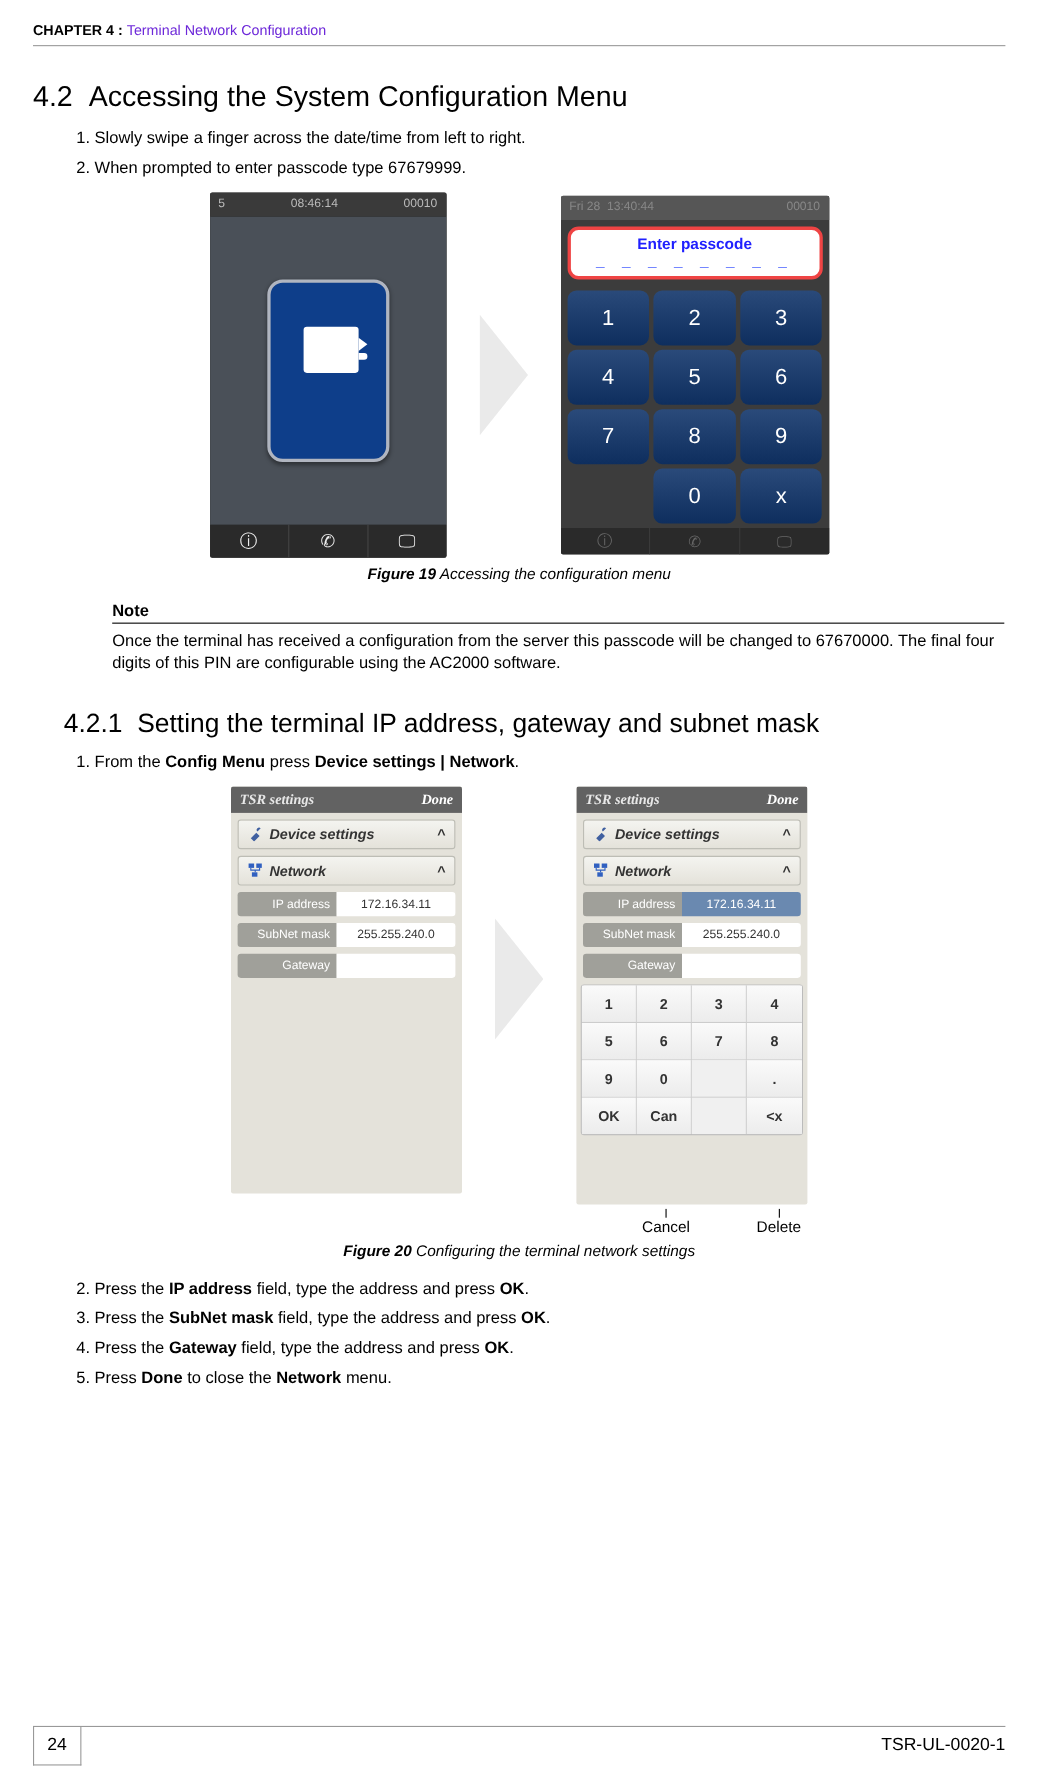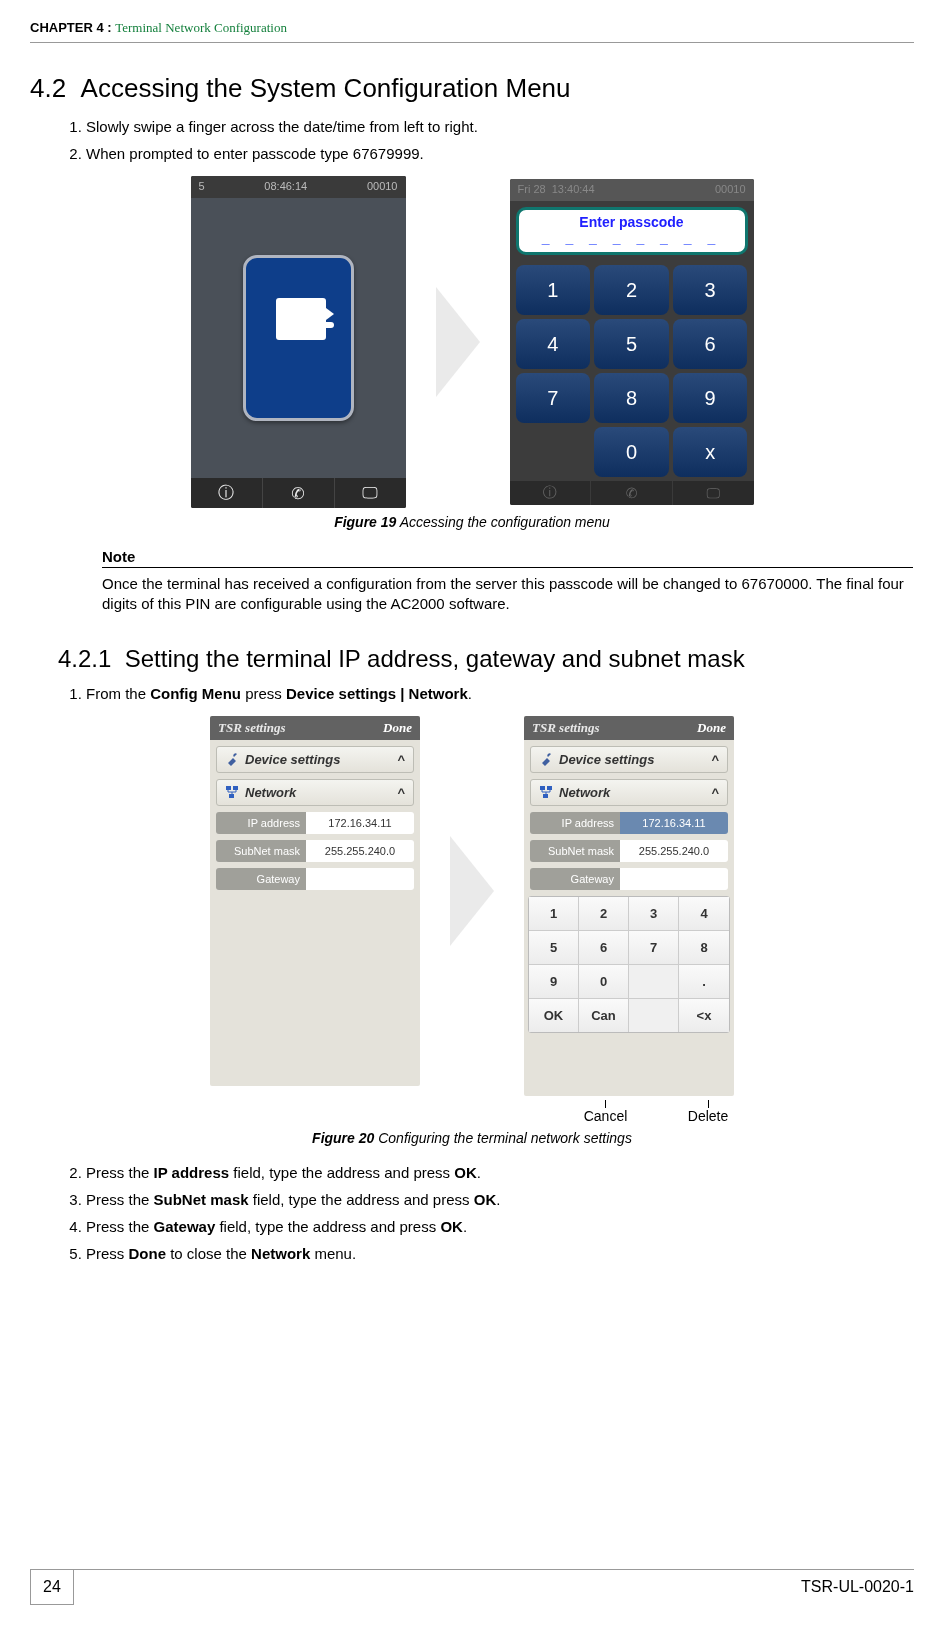--- a/index.html
+++ b/index.html
@@ -13,21 +13,21 @@
     padding: 20px 30px 0 30px;
     position: relative;
     box-sizing: border-box;
     min-height: 1625px;
   }
   .chapter-header {
     font-size: 13px;
     margin-bottom: 6px;
   }
   .chapter-header .bold { font-weight: bold; }
-  .chapter-header .light { color: #15803d; font-family: Liberation Serif, serif; }
+  .chapter-header .light { color: #6d28d9; }
   .hr-top {
     border: none;
     border-top: 1px solid #999;
     margin: 0 0 30px 0;
   }
   h2.section {
     font-size: 26px;
     font-weight: normal;
     margin: 0 0 14px 0;
   }
@@ -205,21 +205,21 @@
     background: #565656;
     color: #888;
     font-size: 11px;
     padding: 4px 8px;
     display: flex;
     justify-content: space-between;
     height: 14px;
   }
   .passcode-label-box {
     margin: 6px;
-    border: 3px solid #0f766e;
+    border: 3px solid #ef4444;
     border-radius: 10px;
     background: #fff;
     text-align: center;
     padding: 4px 0 6px 0;
   }
   .passcode-title {
     color: #2020ff;
     font-size: 14px;
     font-weight: bold;
   }

